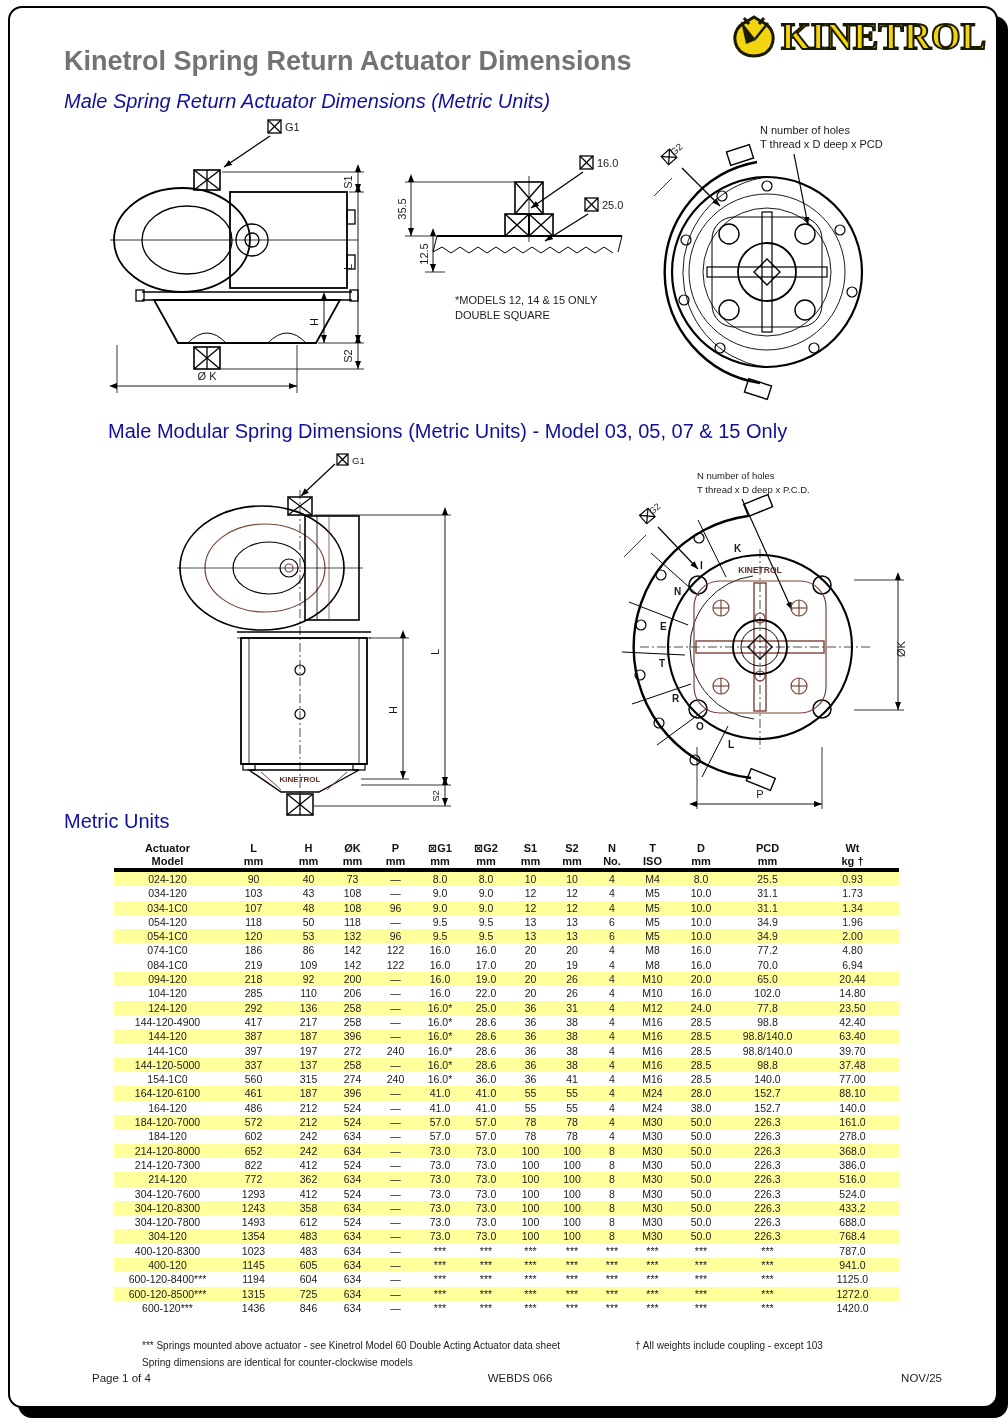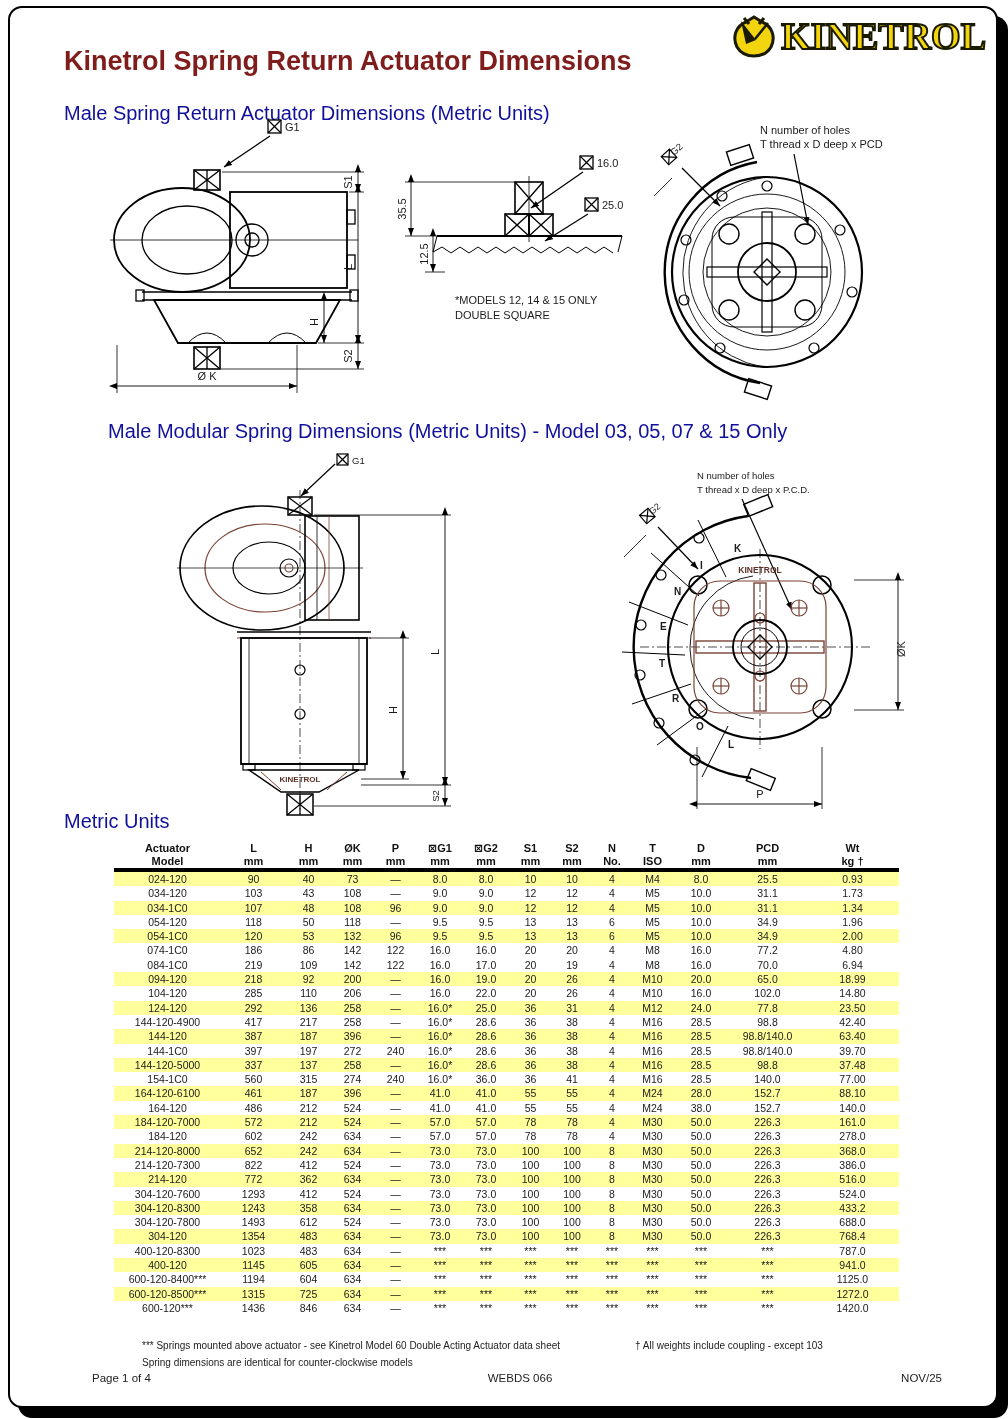--- a/index.html
+++ b/index.html
@@ -1,21 +1,21 @@
 <!DOCTYPE html>
 <html><head>
 <meta charset="utf-8">
 <style>
   html,body{margin:0;padding:0;background:#fff;}
   body{width:1008px;height:1419px;position:relative;font-family:"Liberation Sans","DejaVu Sans",sans-serif;color:#111;}
   .page{position:absolute;left:8px;top:6px;width:986px;height:1398px;background:#fff;
         border:2px solid #000;border-radius:14px;box-shadow:10px 10px 0 0 #000;}
   .content{position:absolute;left:-8px;top:-6px;width:1008px;height:1419px;}
   .abs{position:absolute;}
-  .title{font-size:27px;font-weight:700;color:#7f1d1d;letter-spacing:0px;}
+  .title{font-size:27px;font-weight:700;color:#737373;letter-spacing:0px;}
   .bluehead{font-size:20px;font-weight:400;color:#10109b;}
   
   .logo{display:flex;align-items:center;gap:4px;}
   .logo-text{font-family:"Liberation Serif","DejaVu Serif",serif;font-weight:700;font-size:38px;
              color:#f2d50e;-webkit-text-stroke:2px #1a1a00;letter-spacing:0px;line-height:1;}
   
   .dim-table{border-collapse:collapse;table-layout:fixed;width:785px;}
   .dim-table th{font-size:11px;font-weight:700;text-align:center;padding:0;line-height:13px;vertical-align:bottom;}
   .dim-table thead tr{border-bottom:4px solid #000;}
   .dim-table td{font-size:10.5px;font-weight:400;text-align:center;padding:0;height:14.3px;line-height:14.3px;
@@ -48,21 +48,21 @@
     <svg width="46" height="44" viewBox="0 0 46 44">
       <path d="M23,3 L31,8 C41,12 45,23 40,33 C33,45 13,45 6,33 C1,23 5,12 15,8 Z" fill="#f2d50e" stroke="#1a1a00" stroke-width="3"></path>
       <path d="M10,7 L25,26 L15,30 Z" fill="#1a1a00"></path>
       <line x1="24" y1="25" x2="37" y2="9" stroke="#1a1a00" stroke-width="2.5"></line>
       <path d="M13,4 L18,10 M33,4 L28,10" stroke="#1a1a00" stroke-width="3" fill="none"></path>
     </svg>
     <div class="logo-text">KINETROL</div>
   </div>
 
   <div class="abs title" style="left:62px;top:44px;">Kinetrol Spring Return Actuator Dimensions</div>
-  <div class="abs bluehead" style="left:62px;top:100px;">Male Spring Return Actuator Dimensions (Metric Units)</div>
+  <div class="abs bluehead" style="left:62px;top:88px;font-style:italic;">Male Spring Return Actuator Dimensions (Metric Units)</div>
 
   <svg class="abs" style="left:100px;top:113px;" width="300" height="295" viewBox="0 0 300 295">
     <g stroke="#000" fill="none" stroke-width="1.3">
 
       <g>
         <rect x="166" y="5" width="13" height="13"></rect>
         <line x1="166" y1="5" x2="179" y2="18"></line>
             <line x1="179" y1="5" x2="166" y2="18"></line>
       </g>
       <line x1="168" y1="21" x2="122" y2="52" marker-end="url(#arr)"></line>
@@ -562,21 +562,21 @@
             <td>200</td>
             <td>—</td>
             <td>16.0</td>
             <td>19.0</td>
             <td>20</td>
             <td>26</td>
             <td>4</td>
             <td>M10</td>
             <td>20.0</td>
             <td>65.0</td>
-            <td>18.99</td>
+            <td>20.44</td>
           </tr>
           <tr>
             <td>104-120</td>
             <td>285</td>
             <td>110</td>
             <td>206</td>
             <td>—</td>
             <td>16.0</td>
             <td>22.0</td>
             <td>20</td>

